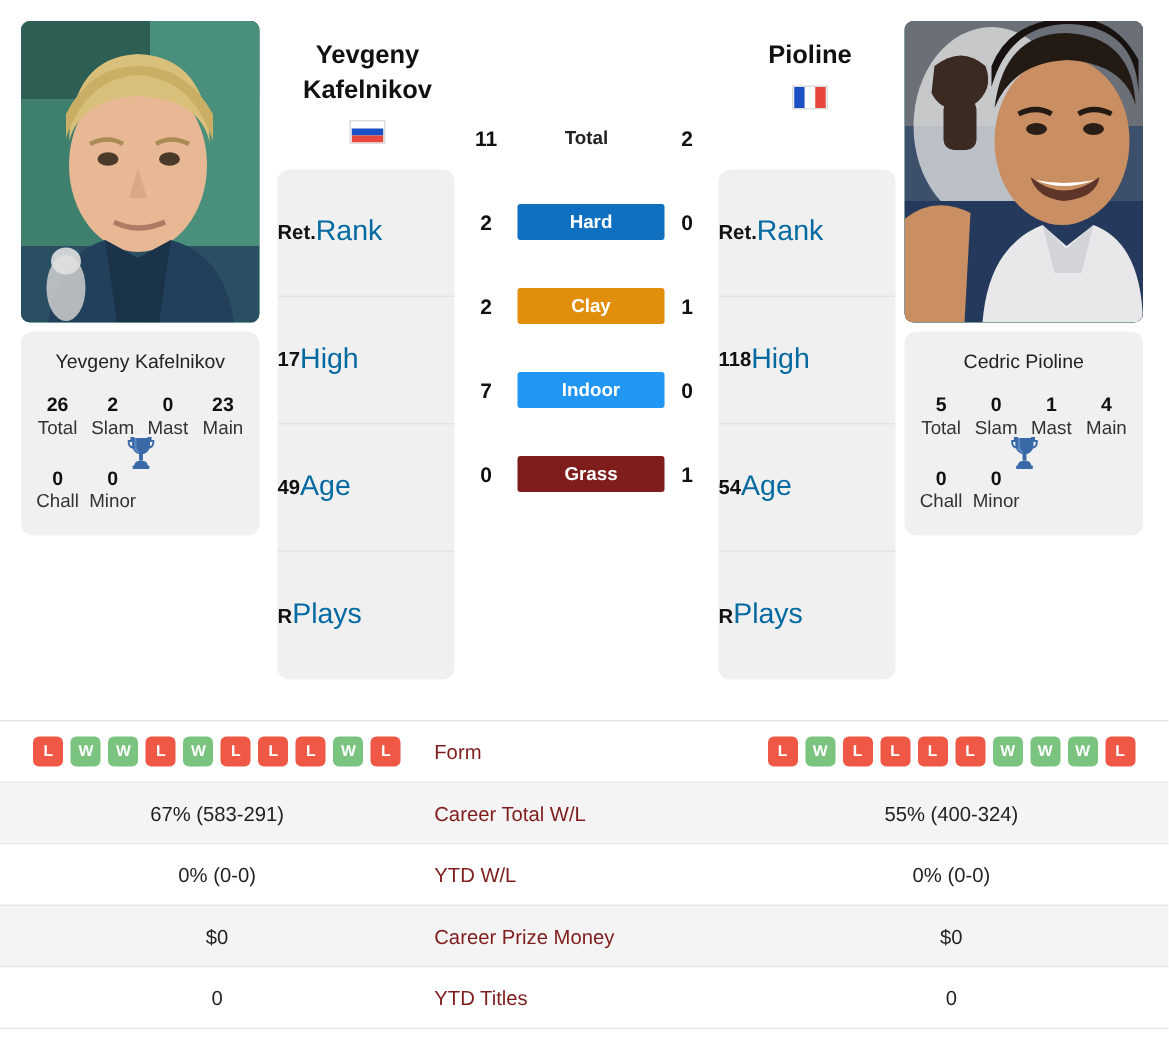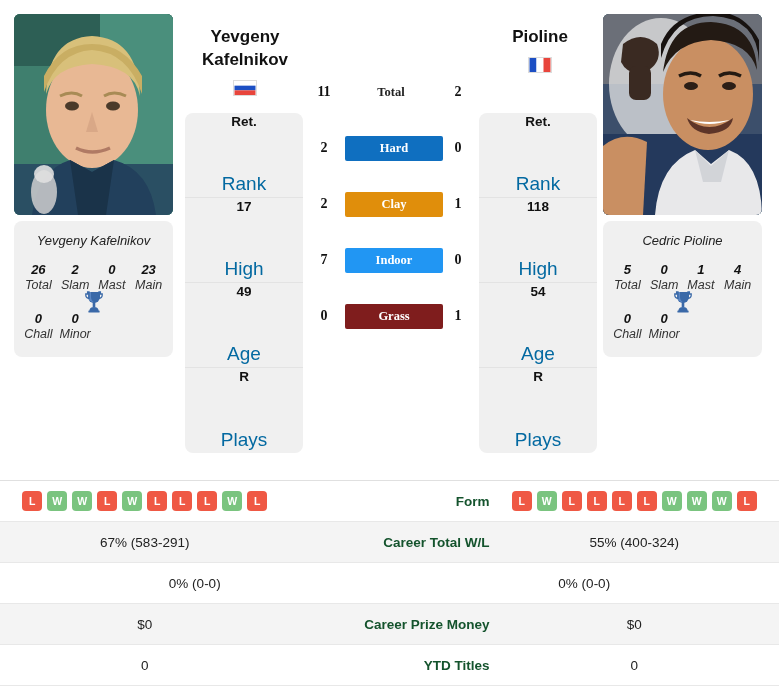--- a/index.html
+++ b/index.html
@@ -33,21 +33,20 @@
   }
   .photo svg { display:block; width:100%; height:100%; }
 
   .player-card {
     width: 159px;
     margin-top: 6px;
     background: #f0f0f0;
     border-radius: 8px;
     padding: 12px 6px 14px;
     text-align: center;
-    font-style: italic;
   }
   .player-card .pname {
     font-size: 13px;
     color: #222;
     margin-bottom: 14px;
     white-space: nowrap;
   }
   .titles-grid {
     display: grid;
     grid-template-columns: 1fr 1fr 1fr 1fr;
@@ -77,23 +76,23 @@
   }
   .stat-col.right { margin-left: 0; margin-right: 6px; }
   .stat-box {
     background: #f0f0f0;
     border-radius: 8px;
     overflow: hidden;
   }
   .stat-item {
     height: 85px;
     display: flex;
-    flex-direction: column;
+    flex-direction: row;
     align-items: center;
-    justify-content: space-between;
+    justify-content: flex-start;
     border-bottom: 1px solid #e3e3e3;
   }
   .stat-item:last-child { border-bottom: none; }
   .stat-item .sv { font-size: 13.5px; font-weight: bold; color: #111; line-height: 1.3; }
   .stat-item .sl { font-size: 19px; color: #0369a1; line-height: 1.3; }
 
   
   .name-head {
     position: absolute;
     top: 26px;
@@ -119,21 +118,20 @@
     margin-top: 50px;
     display: flex;
     flex-direction: column;
     align-items: stretch;
   }
   .h2h-row {
     display: flex;
     align-items: center;
     justify-content: flex-start;
     height: 56px;
-    font-family: Liberation Serif, serif;
   }
   .h2h-row .num {
     width: 42px;
     text-align: center;
     font-size: 14px;
     font-weight: bold;
     color: #111;
   }
   .h2h-row .mid {
     width: 92px;
@@ -170,24 +168,24 @@
   .crow.alt { background: #f4f4f4; }
   .crow .cside {
     flex: 1 1 0;
     text-align: center;
     font-size: 13.5px;
     color: #222;
   }
   .crow .cmid {
     width: 200px;
     flex: 0 0 200px;
-    text-align: right;
+    text-align: left;
     font-size: 13.5px;
-    font-weight: bold;
-    color: #14532d;
+    font-weight: normal;
+    color: #7f1d1d;
   }
   .form-wrap {
     display: flex;
     justify-content: center;
     gap: 5px;
   }
   .fbadge {
     width: 20px; height: 20px;
     border-radius: 4px;
     color: #ffffff;
@@ -473,20 +471,21 @@
   </div>
 
   <div class="crow alt">
     <div class="cside">67% (583-291)</div>
     <div class="cmid">Career Total W/L</div>
     <div class="cside">55% (400-324)</div>
   </div>
 
   <div class="crow">
     <div class="cside">0% (0-0)</div>
+    <div class="cmid">YTD W/L</div>
     <div class="cside">0% (0-0)</div>
   </div>
 
   <div class="crow alt">
     <div class="cside">$0</div>
     <div class="cmid">Career Prize Money</div>
     <div class="cside">$0</div>
   </div>
 
   <div class="crow">

